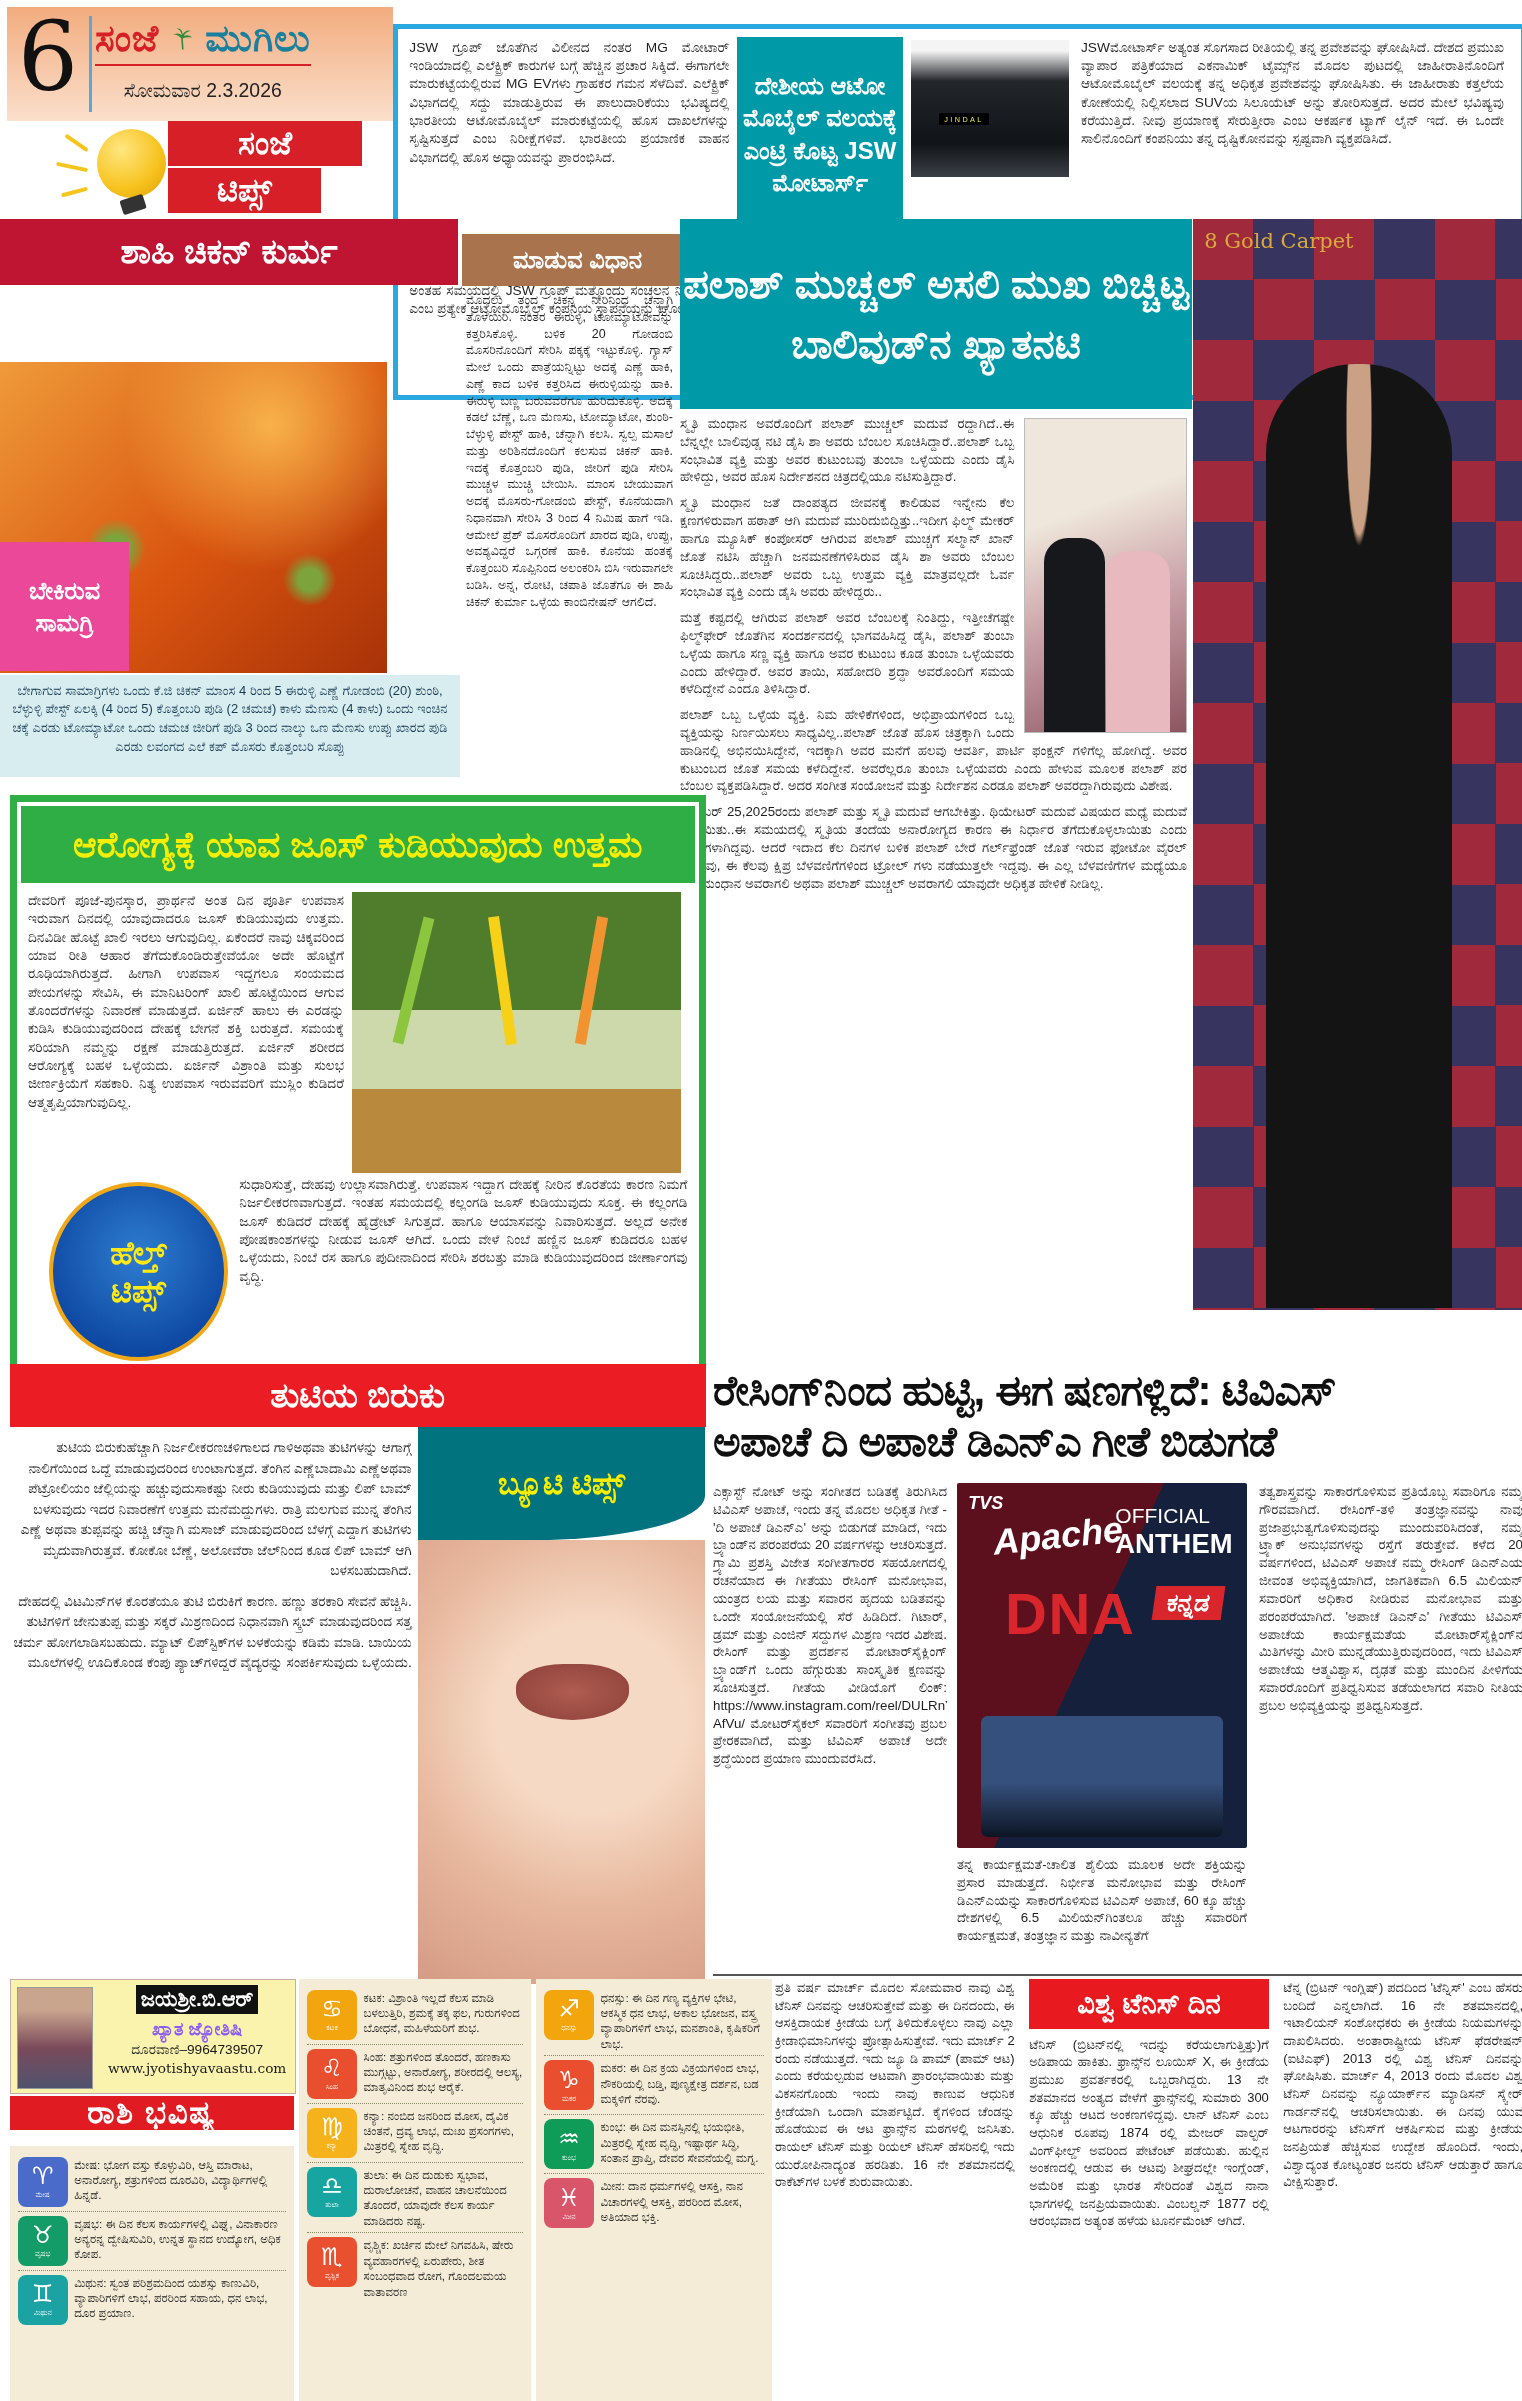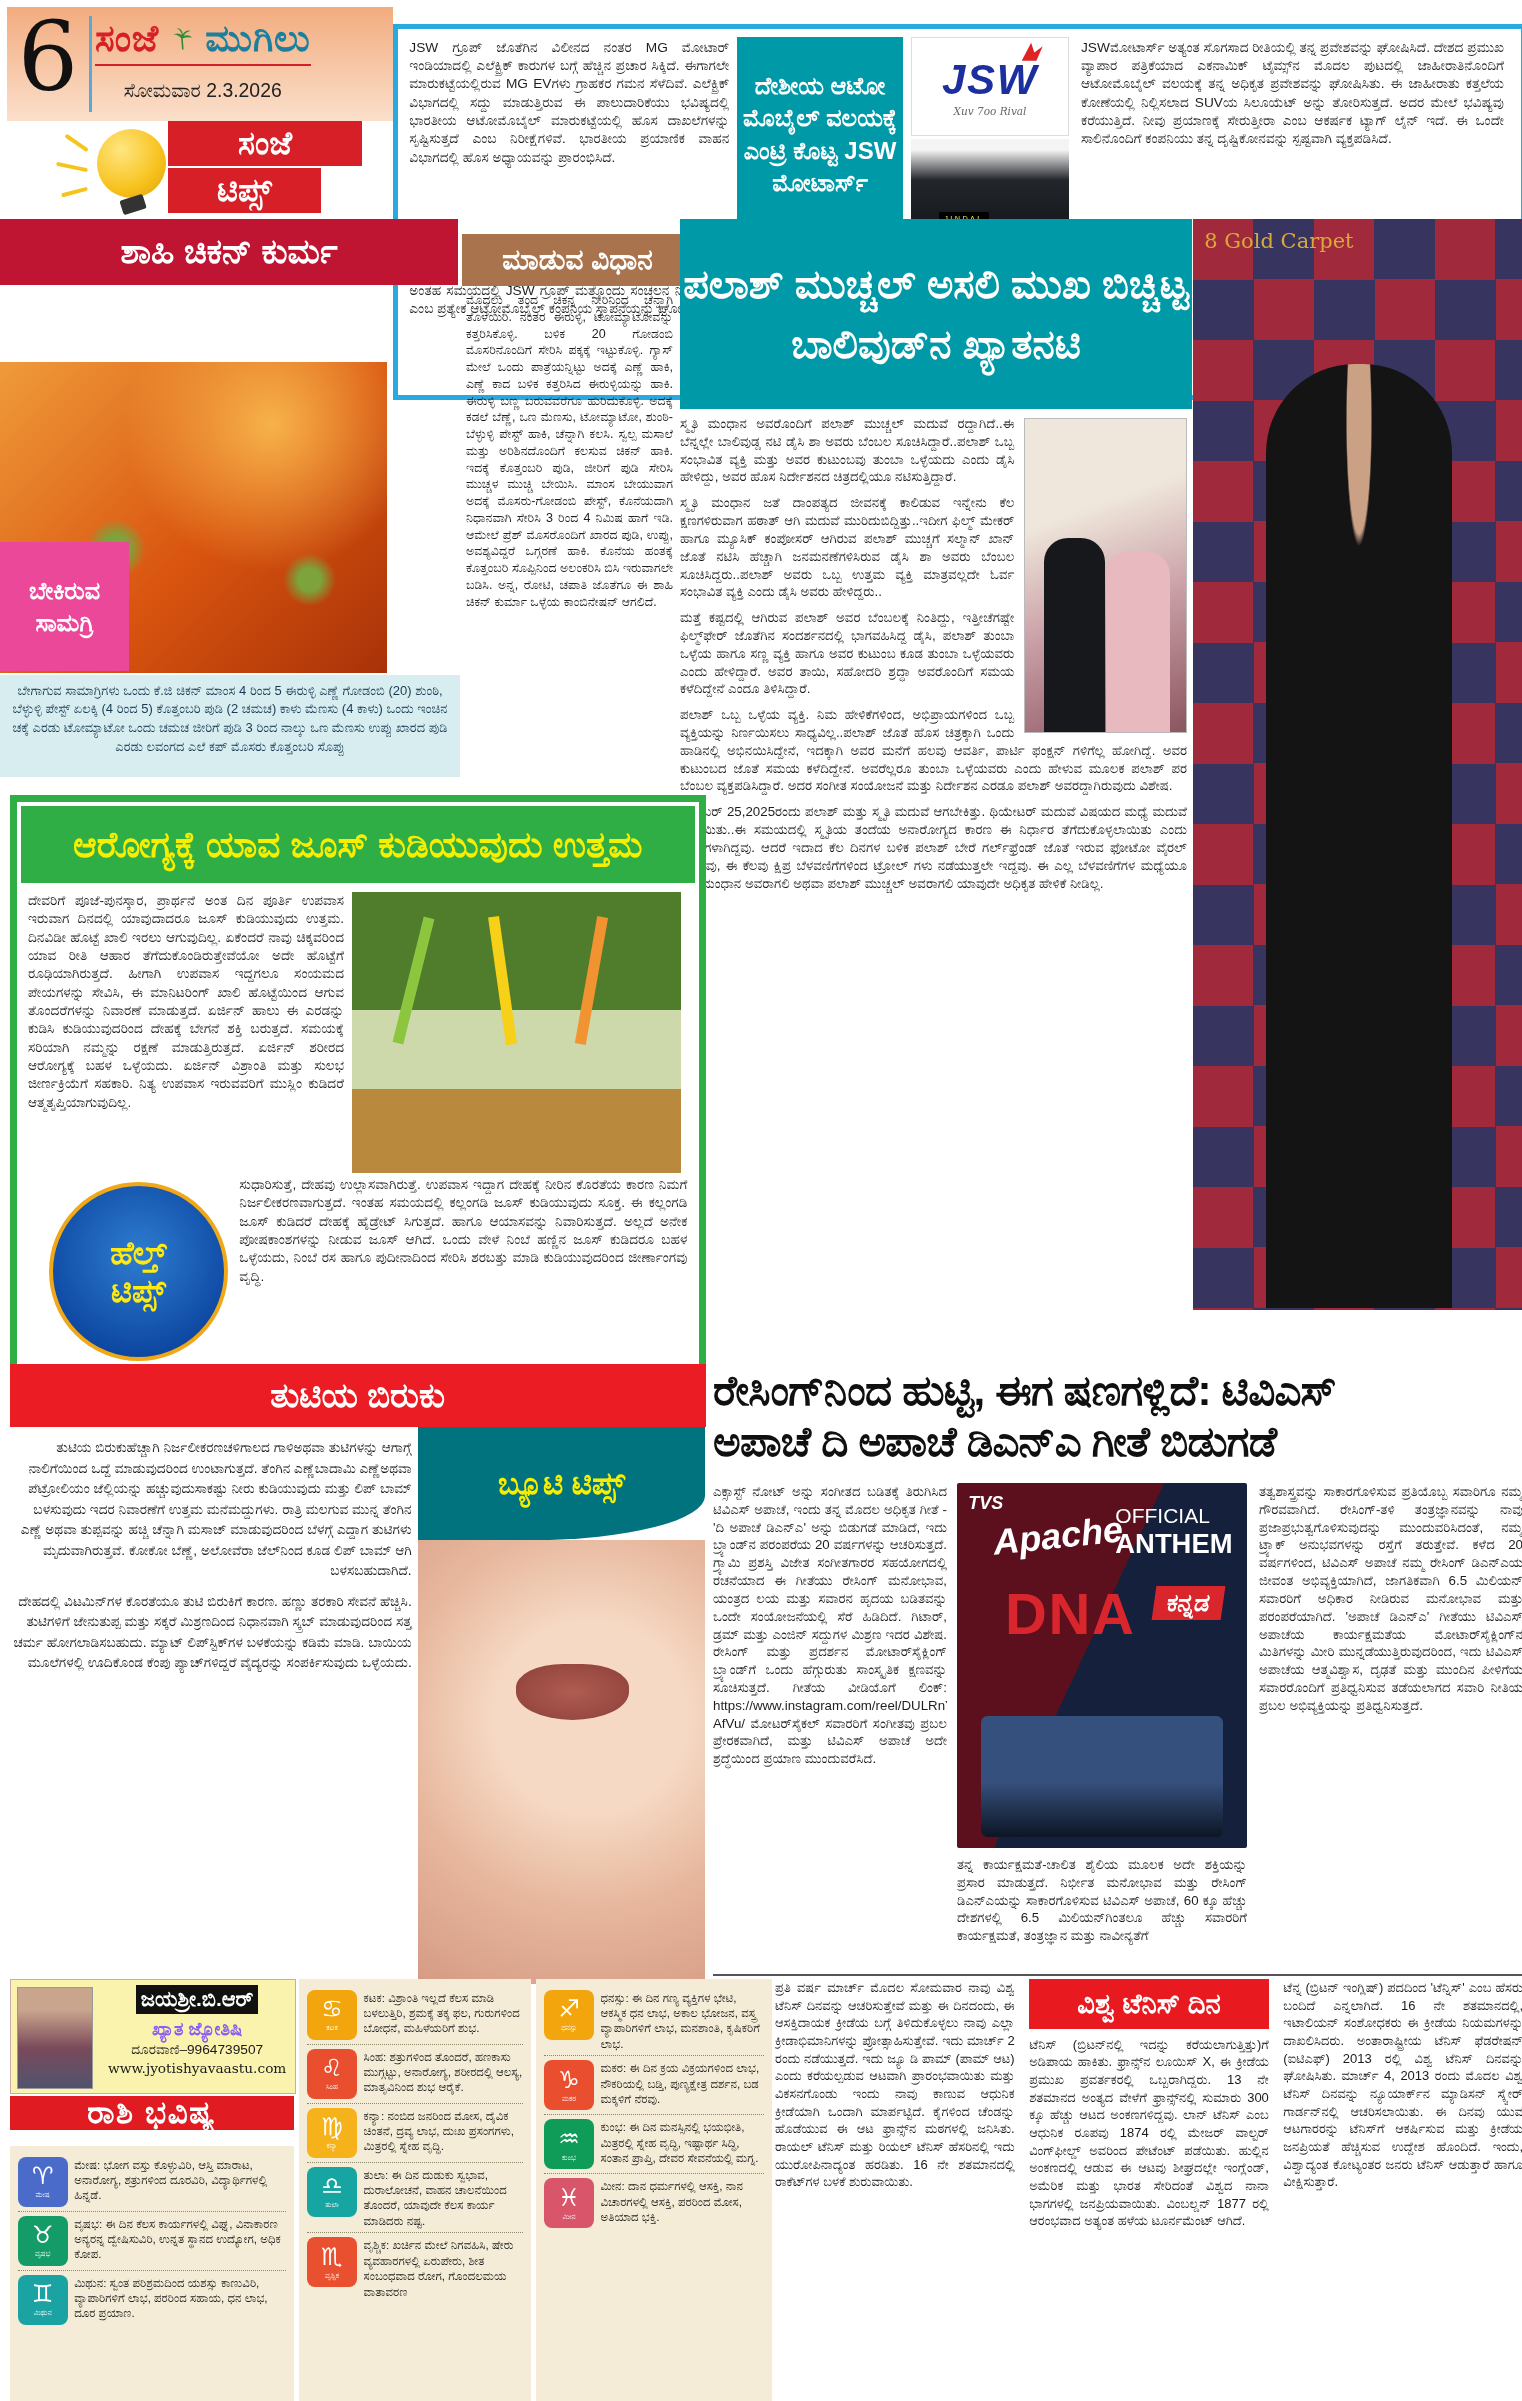--- a/index.html
+++ b/index.html
@@ -39,21 +39,21 @@
   .jsw-logo{height:97px;border:0.8px solid #ddd;display:flex;flex-direction:column;align-items:center;justify-content:center;background:#fff;}
   .jsw-logo .mark{font-size:42px;font-weight:bold;color:#1c2f9e;font-style:italic;letter-spacing:1.6px;position:relative;}
   .jsw-logo .flame{position:absolute;top:-13px;right:-4.8px;width:21px;height:18px;background:#e02424;clip-path:polygon(0 100%,45% 0,60% 55%,100% 20%,70% 100%);}
   .jsw-logo .sub{font-family:"DejaVu Serif",serif;font-style:italic;font-size:10.5px;color:#666;margin-top:1.6px;}
   .jsw-car{margin-top:3.2px;height:137px;background:linear-gradient(180deg,#f4f4f4 8%,#23262b 30%,#101317 75%,#3a3f46);position:relative;}
   .jsw-grille{position:absolute;left:18%;bottom:38%;font-size:7.3px;letter-spacing:2.4px;color:#e8e84a;background:#000;padding:1.6px 4.8px;border-radius:1.6px;}
   .jsw-c{left:683px;top:9.7px;width:423px;height:334px;}
 
   
   .recipe-red{left:0;top:219px;width:458px;height:66px;font-size:34px;font-weight:bold;}
-  .method-brown{left:462px;top:234px;width:231px;height:52px;font-size:28px;font-weight:bold;}
+  .method-brown{left:462px;top:234px;width:231px;height:52px;font-size:24px;font-weight:bold;}
   .paka-teal{left:0;top:287px;width:387px;height:73px;font-size:40px;font-weight:bold;}
   .food-img{left:0;top:362px;width:387px;height:311px;background:
       radial-gradient(circle at 70% 20%,#f7b24a,transparent 40%),
       radial-gradient(circle at 30% 60%,#7da33c 4%,transparent 9%),
       radial-gradient(circle at 80% 70%,#7da33c 3%,transparent 7%),
       linear-gradient(135deg,#ef9b3a,#d9540f 55%,#a83208);}
   .ingr-label{left:0;top:542px;width:129px;height:129px;background:#ec4899;color:#fff;font-size:24px;line-height:1.3;font-weight:bold;}
   .ingredients{left:0;top:675px;width:460px;height:102px;background:#d8edf0;font-size:13px;line-height:1.45;text-align:center;padding:6.5px 11.3px;box-sizing:border-box;color:#173a52;}
   .method-text{left:466px;top:292px;width:207px;height:483px;font-size:12.5px;}
 
@@ -162,24 +162,20 @@
       <i></i>
     </div>
   <div class="speed" style="left:194px;top:236px;width:121px;">
       <i></i>
     </div>
 
   <div class="abs jsw-box">
     <div class="abs jsw-a txt">JSW ಗ್ರೂಪ್ ಜೊತೆಗಿನ ವಿಲೀನದ ನಂತರ MG ಮೋಟಾರ್ ಇಂಡಿಯಾದಲ್ಲಿ ಎಲೆಕ್ಟ್ರಿಕ್ ಕಾರುಗಳ ಬಗ್ಗೆ ಹೆಚ್ಚಿನ ಪ್ರಚಾರ ಸಿಕ್ಕಿದೆ. ಈಗಾಗಲೇ ಮಾರುಕಟ್ಟೆಯಲ್ಲಿರುವ MG EVಗಳು ಗ್ರಾಹಕರ ಗಮನ ಸೆಳೆದಿವೆ. ಎಲೆಕ್ಟ್ರಿಕ್ ವಿಭಾಗದಲ್ಲಿ ಸದ್ದು ಮಾಡುತ್ತಿರುವ ಈ ಪಾಲುದಾರಿಕೆಯು ಭವಿಷ್ಯದಲ್ಲಿ ಭಾರತೀಯ ಆಟೋಮೊಬೈಲ್ ಮಾರುಕಟ್ಟೆಯಲ್ಲಿ ಹೊಸ ದಾಖಲೆಗಳನ್ನು ಸೃಷ್ಟಿಸುತ್ತದೆ ಎಂಬ ನಿರೀಕ್ಷೆಗಳಿವೆ. ಭಾರತೀಯ ಪ್ರಯಾಣಿಕ ವಾಹನ ವಿಭಾಗದಲ್ಲಿ ಹೊಸ ಅಧ್ಯಾಯವನ್ನು ಪ್ರಾರಂಭಿಸಿದೆ.</div>
     <div class="abs jsw-teal ctr white" style="background: rgb(0, 153, 168);">ದೇಶೀಯ ಆಟೋ ಮೊಬೈಲ್ ವಲಯಕ್ಕೆ ಎಂಟ್ರಿ ಕೊಟ್ಟ JSW ಮೋಟಾರ್ಸ್</div>
     <div class="abs jsw-media">
-      <div class="jsw-logo">
-        <div class="mark"><span>JSW</span><span class="flame"></span></div>
-        <div class="sub">Xuv 7oo Rival</div>
-      </div>
       <div class="jsw-car">
         <div class="jsw-grille">JINDAL</div>
       </div>
     </div>
     <div class="abs jsw-c txt">JSWಮೋಟಾರ್ಸ್ ಅತ್ಯಂತ ಸೊಗಸಾದ ರೀತಿಯಲ್ಲಿ ತನ್ನ ಪ್ರವೇಶವನ್ನು ಘೋಷಿಸಿದೆ. ದೇಶದ ಪ್ರಮುಖ ವ್ಯಾಪಾರ ಪತ್ರಿಕೆಯಾದ ಎಕನಾಮಿಕ್ ಟೈಮ್ಸ್‌ನ ಮೊದಲ ಪುಟದಲ್ಲಿ ಜಾಹೀರಾತಿನೊಂದಿಗೆ ಆಟೋಮೊಬೈಲ್ ವಲಯಕ್ಕೆ ತನ್ನ ಅಧಿಕೃತ ಪ್ರವೇಶವನ್ನು ಘೋಷಿಸಿತು. ಈ ಜಾಹೀರಾತು ಕತ್ತಲೆಯ ಕೋಣೆಯಲ್ಲಿ ನಿಲ್ಲಿಸಲಾದ SUVಯ ಸಿಲೂಯೆಟ್ ಅನ್ನು ತೋರಿಸುತ್ತದೆ. ಅದರ ಮೇಲೆ ಭವಿಷ್ಯವು ಕರೆಯುತ್ತಿದೆ. ನೀವು ಪ್ರಯಾಣಕ್ಕೆ ಸೇರುತ್ತೀರಾ ಎಂಬ ಆಕರ್ಷಕ ಟ್ಯಾಗ್ ಲೈನ್ ಇದೆ. ಈ ಒಂದೇ ಸಾಲಿನೊಂದಿಗೆ ಕಂಪನಿಯು ತನ್ನ ದೃಷ್ಟಿಕೋನವನ್ನು ಸ್ಪಷ್ಟವಾಗಿ ವ್ಯಕ್ತಪಡಿಸಿದೆ.</div>
     <div class="abs jsw-b txt">ಅಂತಹ ಸಮಯದಲ್ಲಿ JSW ಗ್ರೂಪ್ ಮತ್ತೊಂದು ಸಂಚಲನ ನಿರ್ಧಾರವನ್ನು ತೆಗೆದುಕೊಂಡು ಎಲ್ಲರನ್ನೂ ಅಚ್ಚರಿಗೊಳಿಸಿದೆ. ಅಂದರೆ JSW ಮೋಟಾರ್ಸ್ ಎಂಬ ಪ್ರತ್ಯೇಕ ಆಟೋಮೊಬೈಲ್ ಕಂಪನಿಯ ಸ್ಥಾಪನೆಯನ್ನು ಘೋಷಿಸಿ, ಪ್ರಯಾಣಿಕ ವಾಹನ ವಿಭಾಗದಲ್ಲಿ ಹೊಸ ಅಧ್ಯಾಯವನ್ನು ಪ್ರಾರಂಭಿಸಿದೆ.</div>
   </div>
 
   <div class="abs recipe-red ctr white" style="background: rgb(192, 21, 50);">ಶಾಹಿ ಚಿಕನ್ ಕುರ್ಮ</div>
   <div class="abs method-brown ctr white" style="background: rgb(169, 115, 77);">ಮಾಡುವ ವಿಧಾನ</div>

